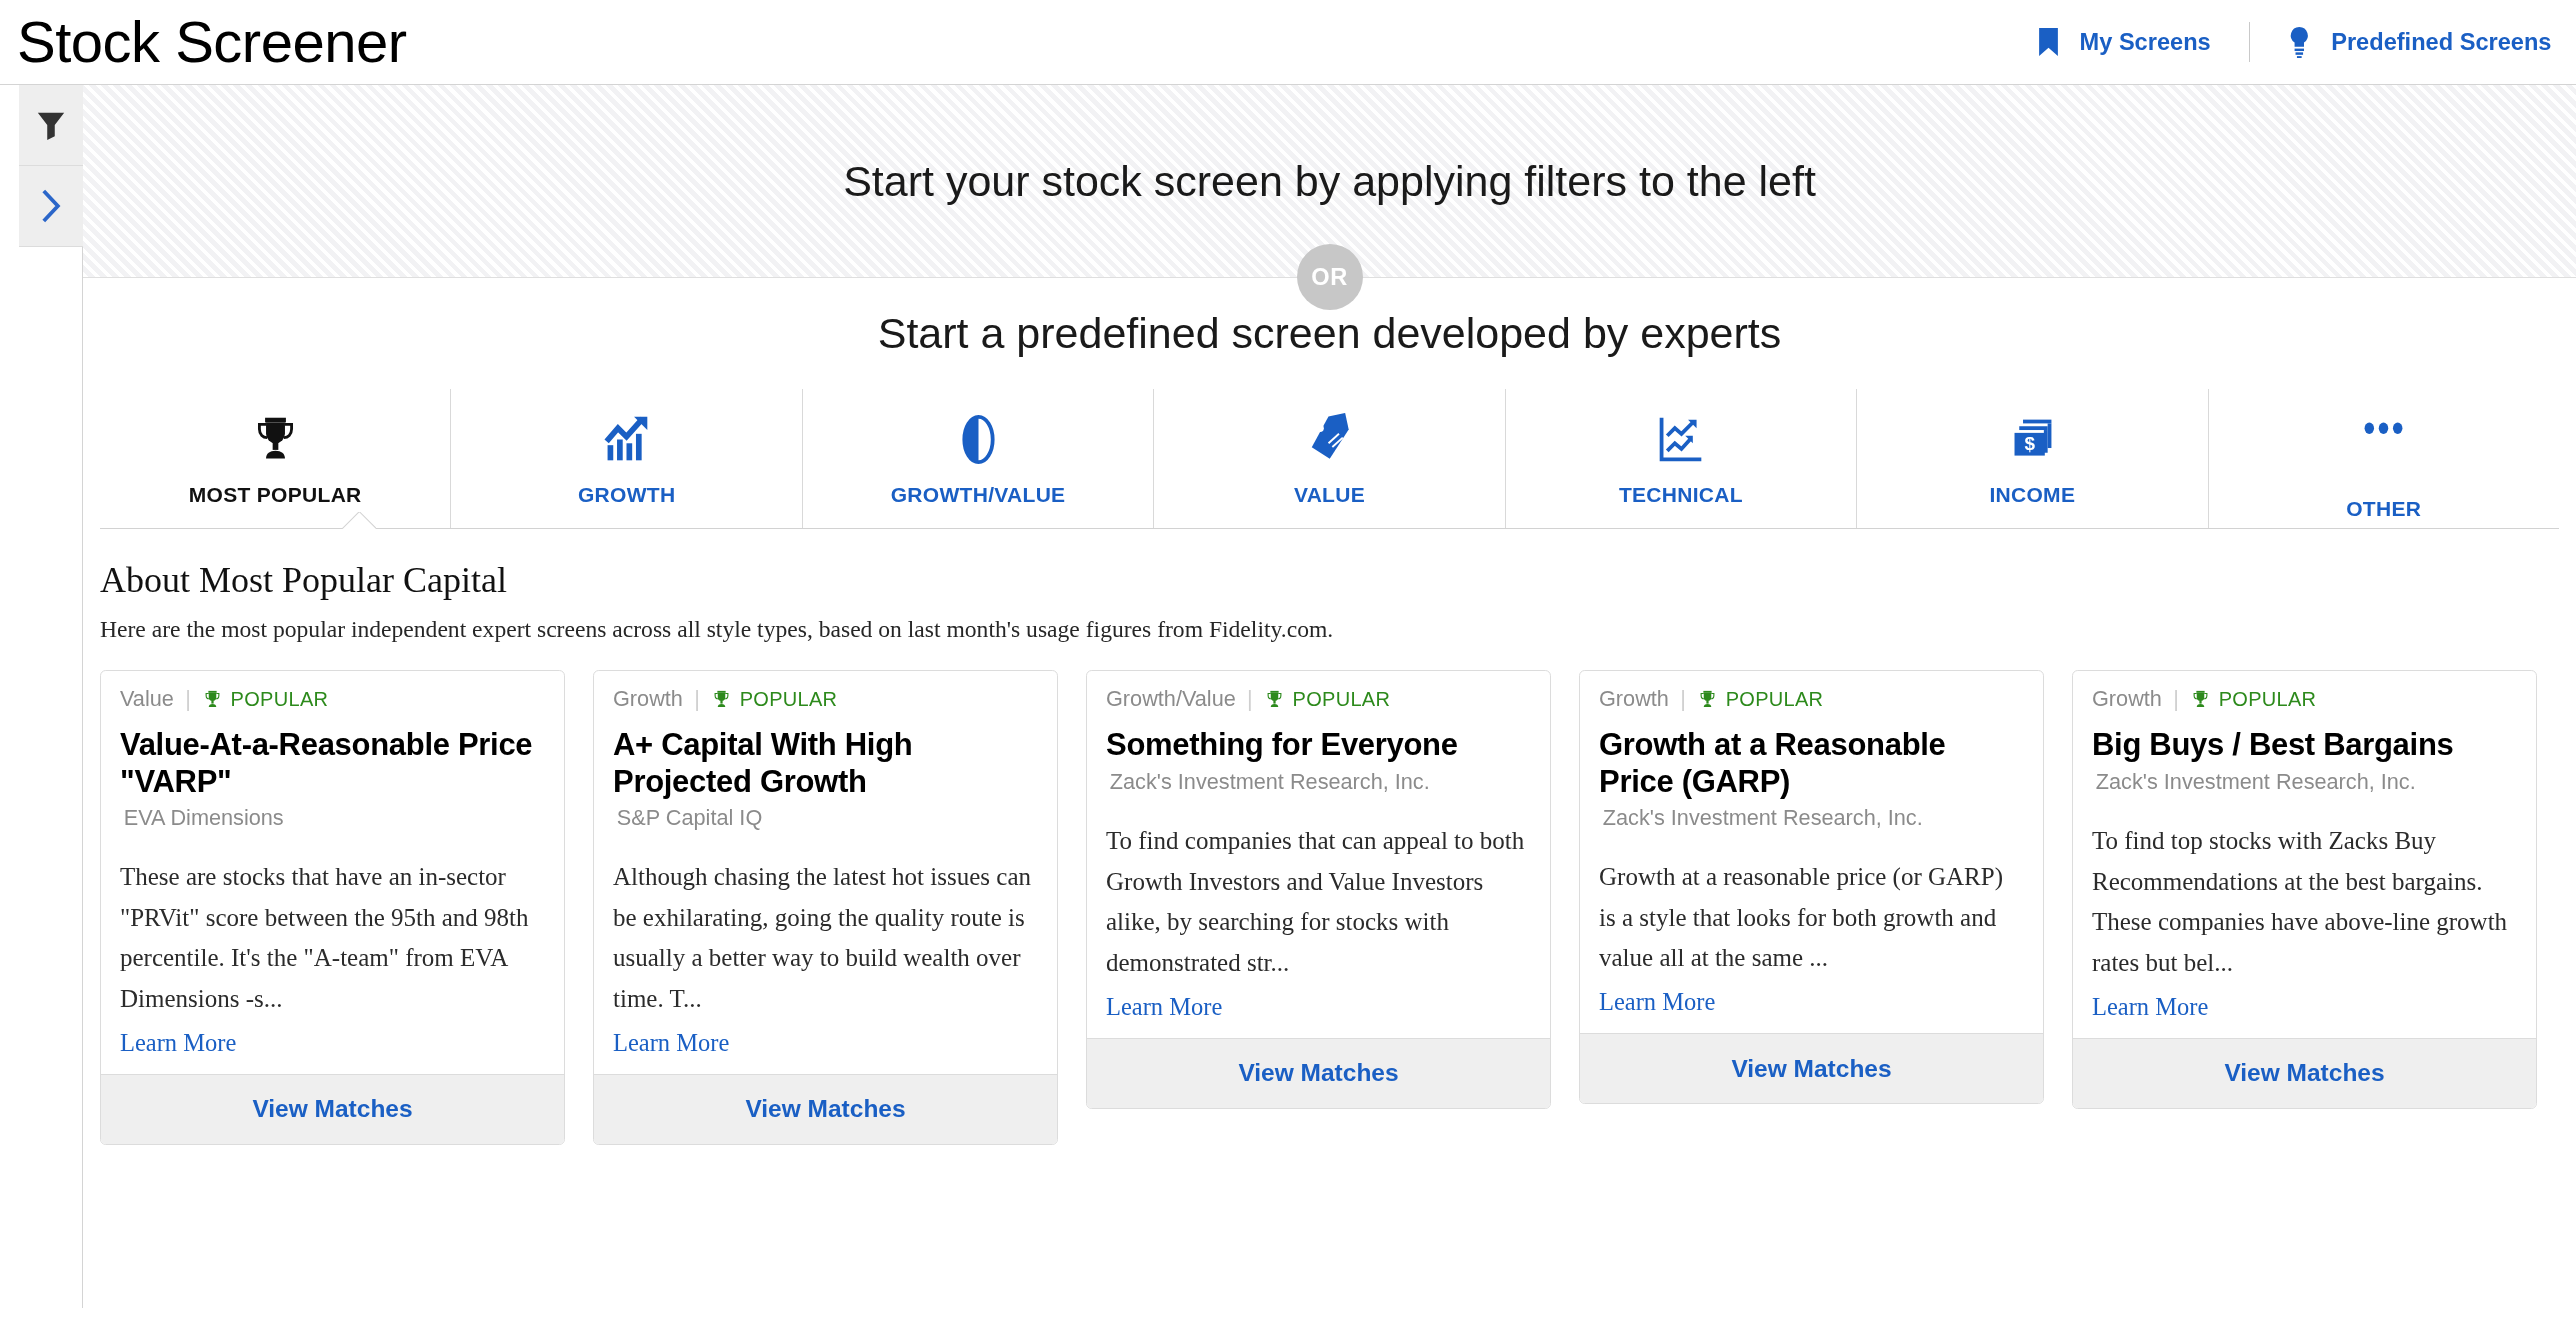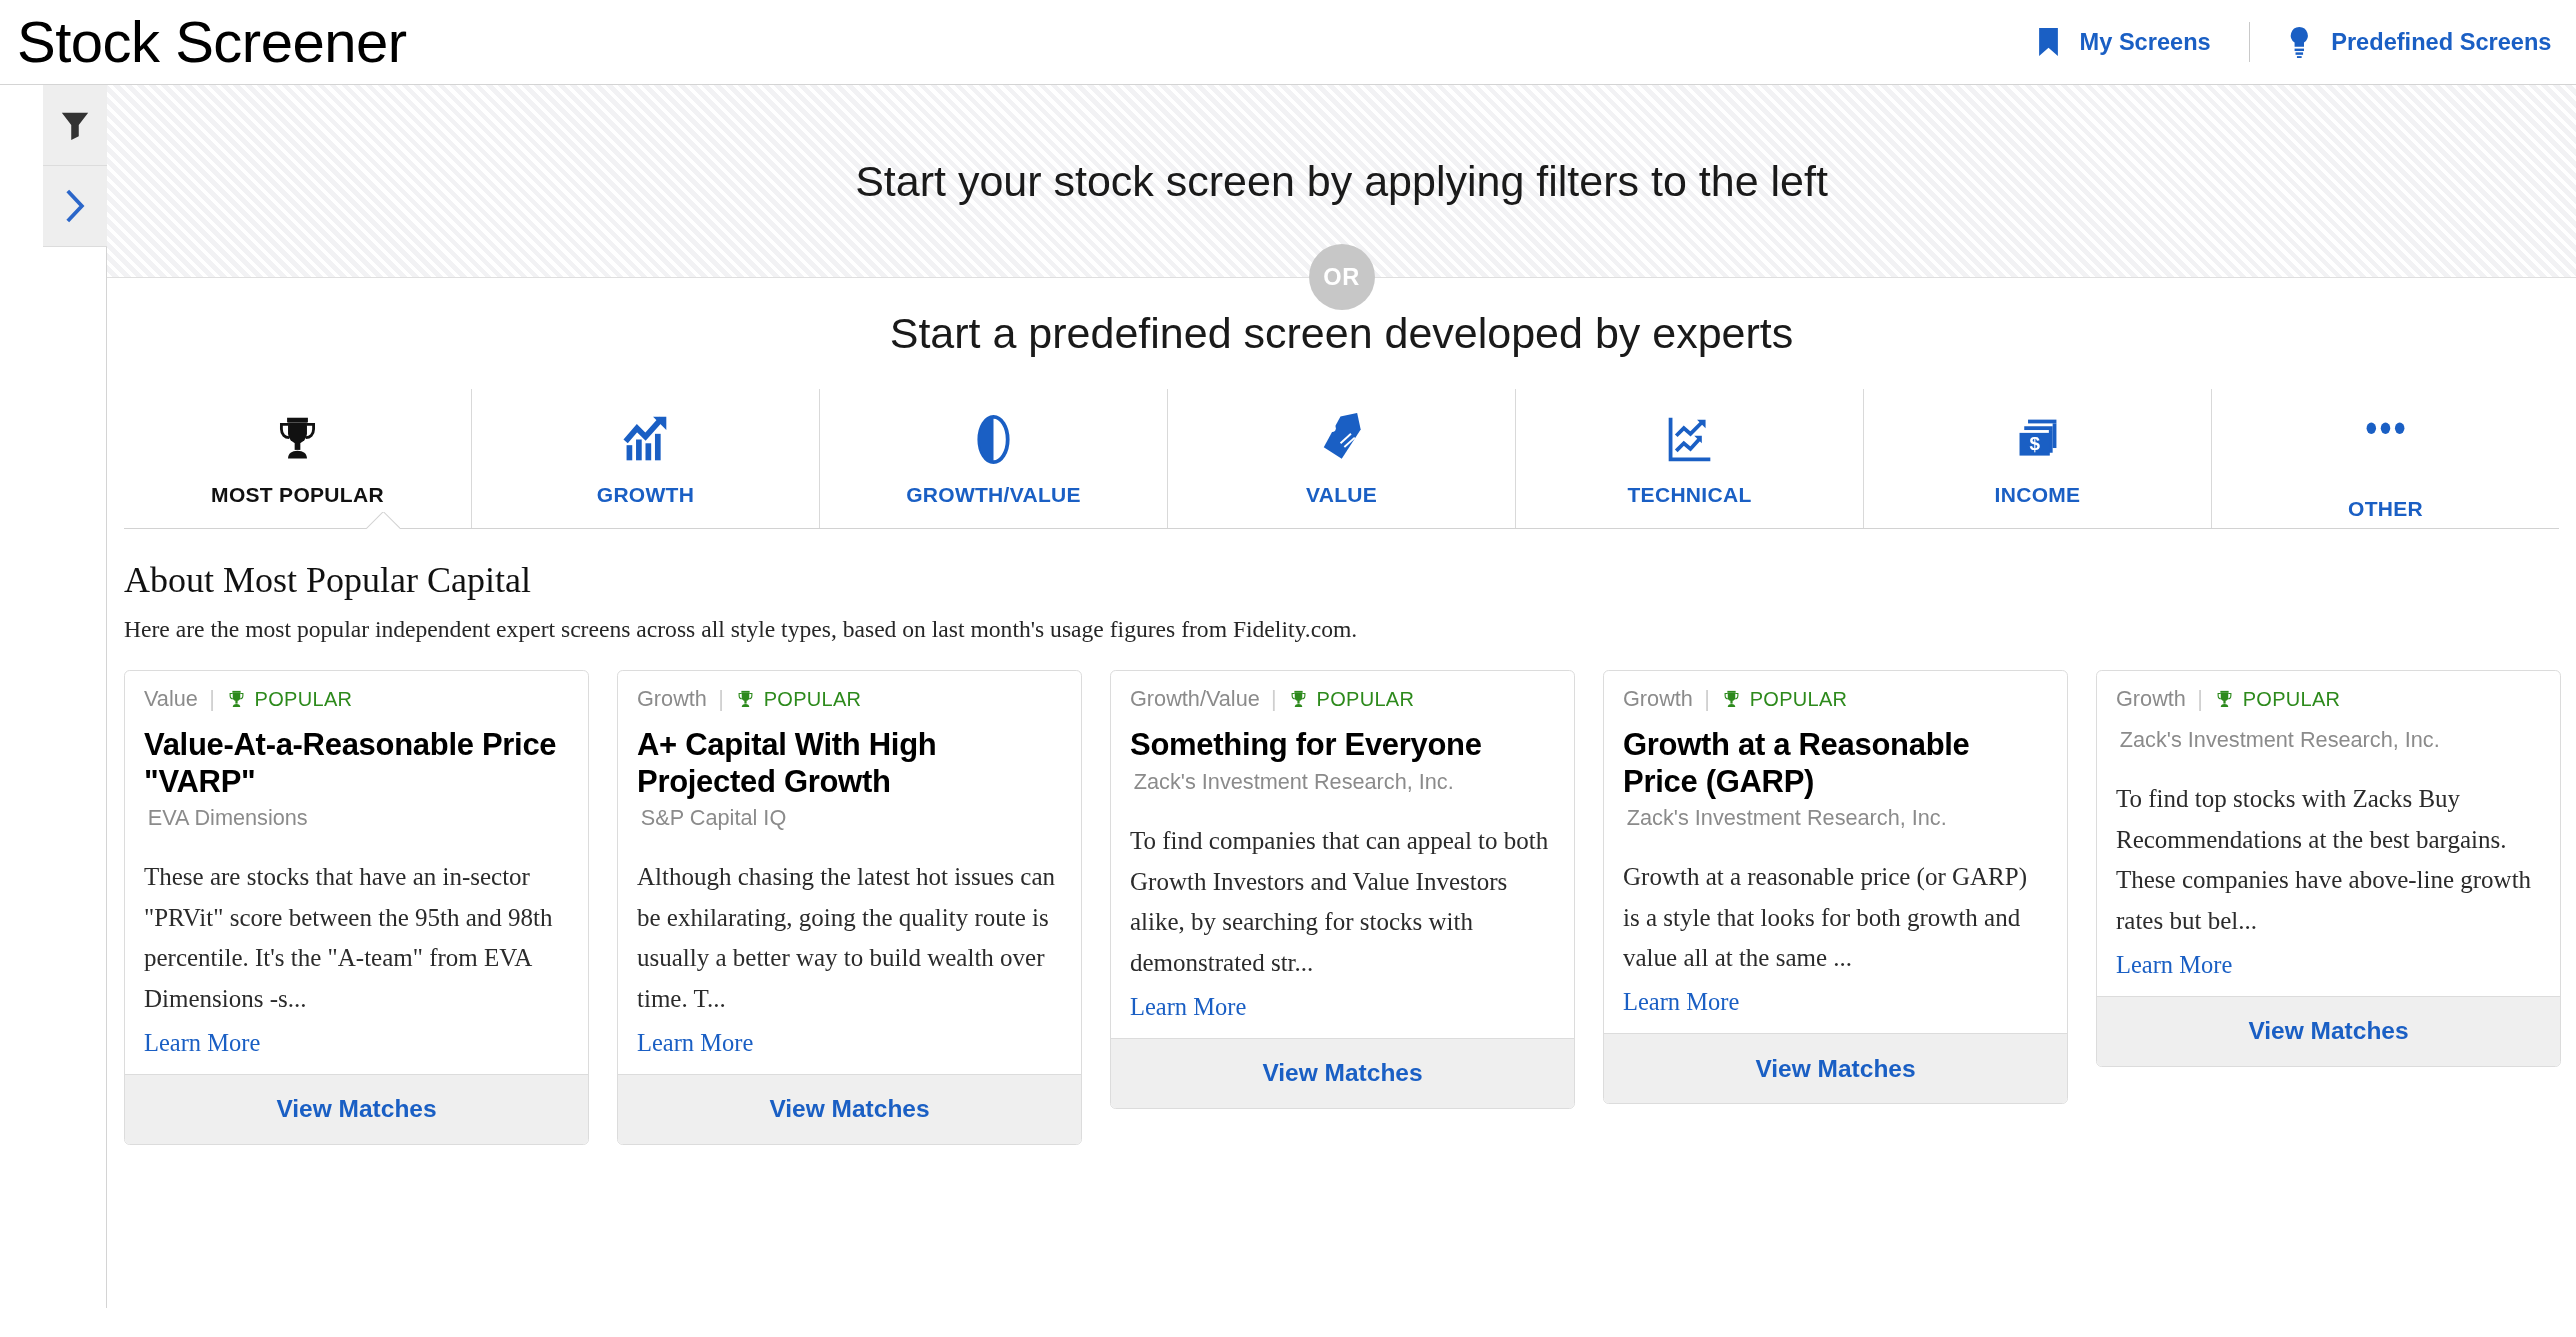--- a/index.html
+++ b/index.html
@@ -50,21 +50,21 @@
   }
   .header-sep {
     width: 0.9px;
     height: 40px;
     background: #c9c9c9;
     margin: 0 38px;
   }
   .ico { display: inline-block; line-height: 0; }
 
   
-  .body-row { display: flex; height: calc(1338px - 115px); padding-left: 24px; }
+  .body-row { display: flex; height: calc(1338px - 115px); }
 
   
   .left-rail {
     width: 83px;
     flex: 0 0 83px;
     border-right: 0.9px solid #d4d4d4;
     background: #ffffff;
     padding-left: 19px;
   }
   .rail-btn {
@@ -546,21 +546,21 @@
                 <span class="ico"><svg width="21" height="21" viewBox="0 0 56 56">
                     <rect x="17" y="5" width="22" height="5" fill="#2d8a1c"></rect>
                     <path d="M18 10h20v12a10 10 0 0 1-20 0z" fill="#2d8a1c"></path>
                     <path d="M18 12h-7v5c0 6 4 9 8 9" fill="none" stroke="#2d8a1c" stroke-width="3"></path>
                     <path d="M38 12h7v5c0 6-4 9-8 9" fill="none" stroke="#2d8a1c" stroke-width="3"></path>
                     <rect x="25" y="31" width="6" height="8" fill="#2d8a1c"></rect>
                     <path d="M18 48c0-5 4-8 10-8s10 3 10 8z" fill="#2d8a1c"></path>
                   </svg></span>
                 <span>POPULAR</span>
               </span>
-            </div><div class="card-provider">Zack's Investment Research, Inc.</div><div class="card-desc">To find top stocks with Zacks Buy Recommendations at the best bargains. These companies have above-line growth rates but bel...</div><a class="learn-more">Learn More</a></div>
+            </div><div class="card-title">Big Buys / Best Bargains</div><div class="card-provider">Zack's Investment Research, Inc.</div><div class="card-desc">To find top stocks with Zacks Buy Recommendations at the best bargains. These companies have above-line growth rates but bel...</div><a class="learn-more">Learn More</a></div>
           <div class="card-footer">
             <span class="card-footer-label">View Matches</span>
           </div>
         </div>
       </div>
 
   </div>
 </div>
 
 

